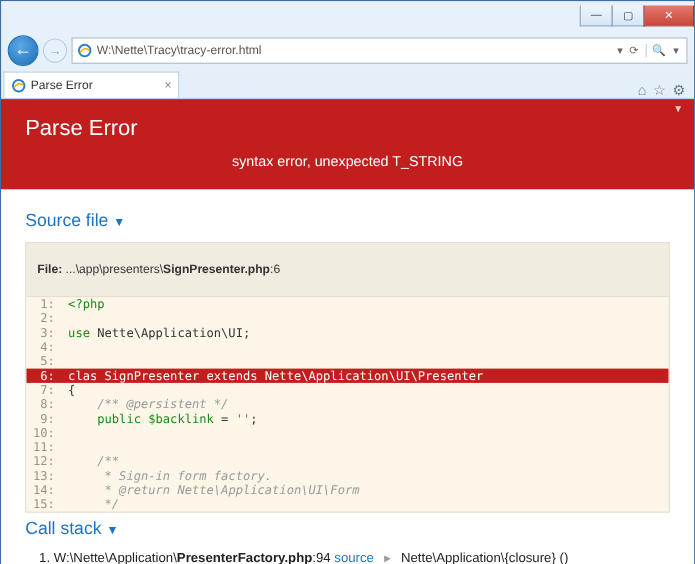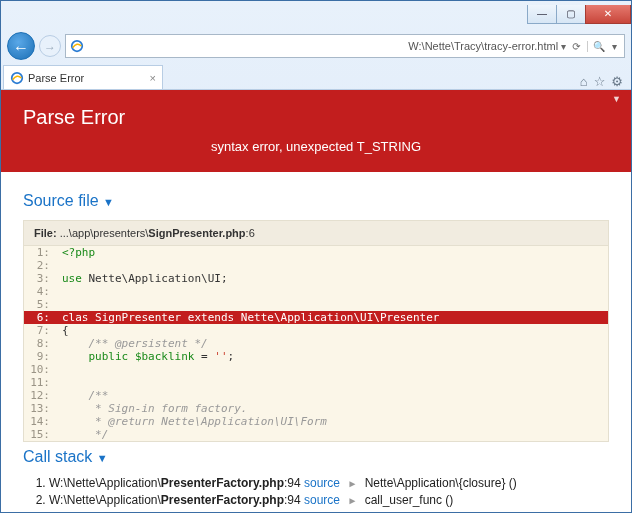--- a/index.html
+++ b/index.html
@@ -6,38 +6,38 @@
 body { font-family: "Segoe UI", Tahoma, sans-serif; font-size: 12px; background: #fff; }
 .window { width: 632px; height: 513px; border: 1px solid #3b6ea5; background: linear-gradient(#e8f1fb, #d4e4f7); display: flex; flex-direction: column; }
 .titlebar { height: 28px; display: flex; align-items: center; padding: 0 0 0 8px; }
 .titlebar .spacer { flex: 1; }
 .winbtns { display: flex; height: 20px; margin-top: -1px; }
 .winbtn { width: 30px; height: 19px; border: 1px solid #8aa9c8; border-top: none; background: linear-gradient(#eef5fc,#d7e6f5); display: flex; align-items: center; justify-content: center; font-size: 10px; color: #334; margin-left: -1px; }
 .winbtn.close { background: linear-gradient(#e67a6f,#c8463b); color: #fff; width: 46px; border-color: #a53b32; border-top-right-radius: 0; }
 .toolbar { height: 34px; display: flex; align-items: center; padding: 0 6px; gap: 4px; }
 .navback { width: 28px; height: 28px; border-radius: 50%; background: radial-gradient(circle at 40% 35%, #5aa8e8, #1b6fb5); border: 1px solid #1b6fb5; display: flex; align-items: center; justify-content: center; color: #fff; font-size: 16px; }
 .navfwd { width: 22px; height: 22px; border-radius: 50%; background: #e8f1fb; border: 1px solid #b8cde4; display: flex; align-items: center; justify-content: center; color: #9ab; font-size: 12px; }
-.addr { flex: 1; height: 24px; background: #fff; border: 1px solid #a8b8c8; display: flex; align-items: center; padding: 0 4px; font-size: 11px; text-align: right; }
+.addr { flex: 1; height: 24px; background: #fff; border: 1px solid #a8b8c8; display: flex; align-items: center; padding: 0 4px; font-size: 11px; }
 .addr .ieicon { width: 14px; height: 14px; margin-right: 4px; color: #2b7cd3; }
 .addr .url { flex: 1; color: #555; white-space: nowrap; overflow: hidden; }
 .addr .ctrl { color: #666; margin: 0 3px; font-size: 10px; }
 .tabs { height: 26px; display: flex; align-items: flex-end; padding-left: 2px; gap: 2px; }
 .tab { height: 24px; background: #fff; border: 1px solid #b8cde4; border-bottom: none; padding: 0 10px 0 6px; display: flex; align-items: center; gap: 5px; font-size: 11px; color: #333; min-width: 160px; position: relative; }
 .tab .ieicon { width: 13px; height: 13px; color: #2b7cd3; }
 .tab .x { position: absolute; right: 6px; color: #888; font-size: 11px; }
 .tbicons { margin-left: auto; display: flex; gap: 6px; padding-right: 8px; color: #6a7a8a; font-size: 13px; }
 .content { flex: 1; background: #fff; border-top: 1px solid #b8cde4; overflow: auto; position: relative; }
 .hdr { background: #c21e1e; color: #fff; padding: 16px 22px 18px; position: relative; }
 .hdr h1 { font-size: 20px; font-weight: 400; margin-bottom: 10px; }
 .hdr p { font-size: 13px; font-weight: 300; text-align: center; }
 .hdr .caret { position: absolute; top: 4px; right: 10px; font-size: 9px; opacity: .8; }
 .body { padding: 14px 22px; }
 .sect { color: #1a73c7; font-size: 16px; margin: 6px 0 10px; }
 .sect .tri { font-size: 11px; }
-.filebar { background: #f1ece0; border: 1px solid #e4dfcf; border-bottom: none; padding: 6px 10px; font-size: 11px; color: #333; }
+.filebar { background: #f1ece0; border: 1px solid #e4dfcf; border-bottom: none; padding: 18px 10px; font-size: 11px; color: #333; }
 .code { background: #fbf6e8; border: 1px solid #e4dfcf; font-family: Consolas, monospace; font-size: 11px; color: #333; overflow-x: auto; }
 .line { display: flex; white-space: pre; }
 .ln { width: 34px; text-align: right; padding-right: 8px; color: #9a9486; user-select: none; }
 .lc { flex: 1; padding-left: 4px; }
 .hl { background: #c21e1e; color: #fff; }
 .hl .ln { color: #fff; }
 .kw { color: #1a8a1a; }
 .cm { color: #999; font-style: italic; }
 .var { color: #1a8a1a; }
 .str { color: #c43; }

